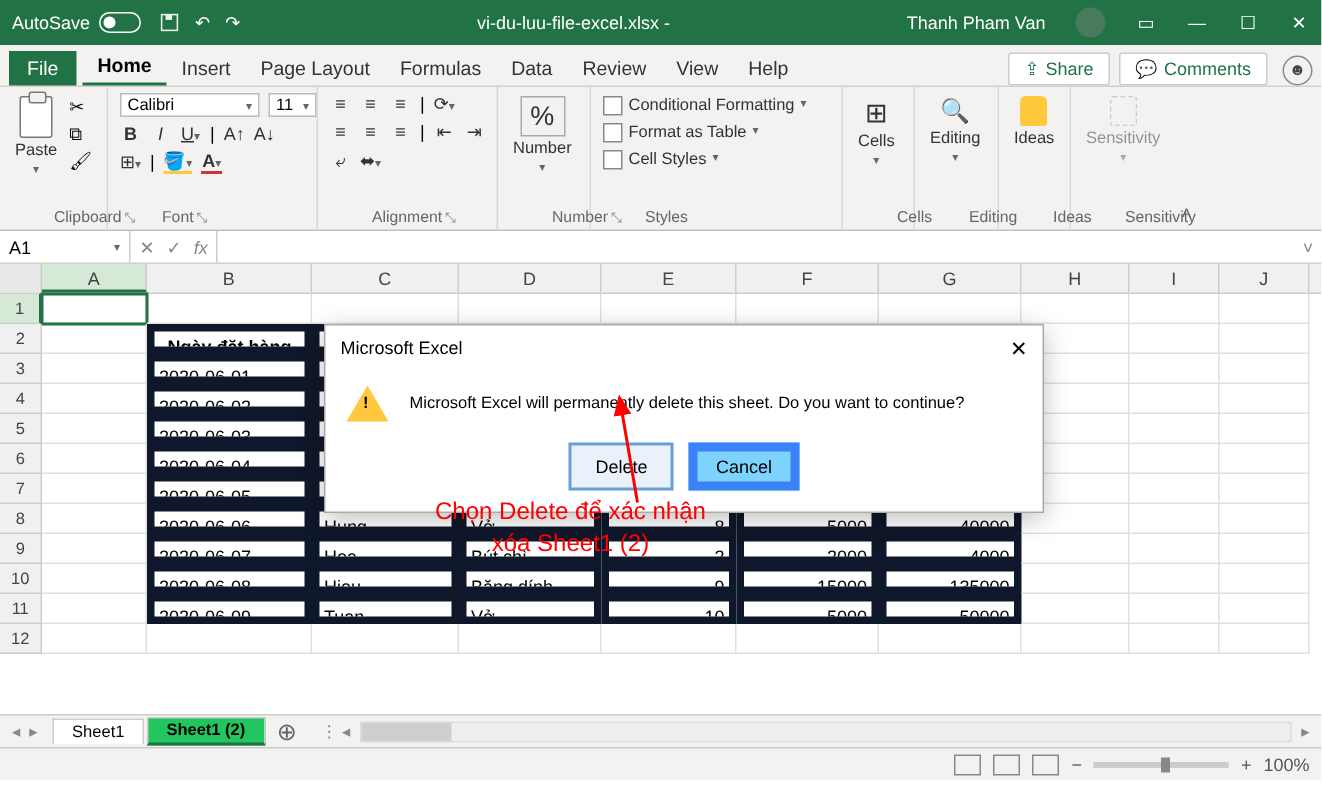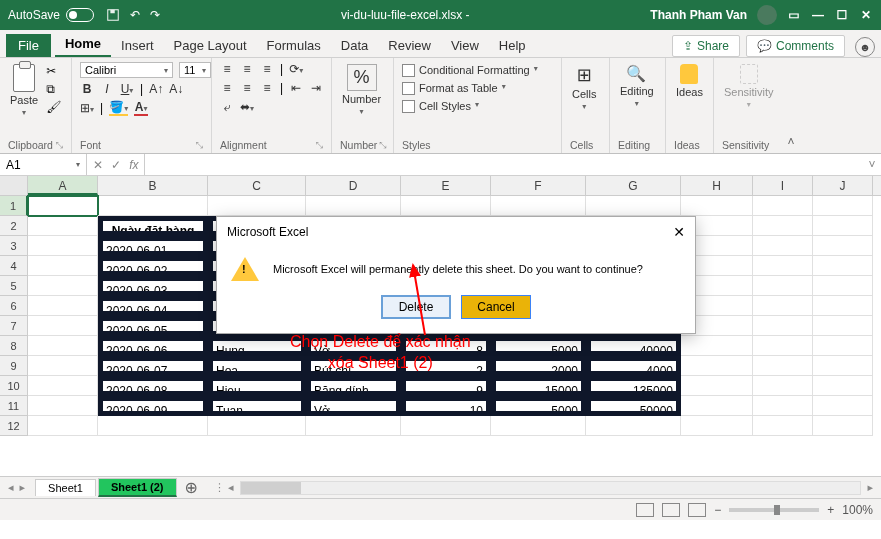--- a/index.html
+++ b/index.html
@@ -6,37 +6,37 @@
 body { width: 881px; height: 539px; overflow: hidden; background: #fff; position: relative; font-size: 12px; }
 
 
 .titlebar { height: 30px; background: #217346; color: #fff; display: flex; align-items: center; padding: 0 8px; }
 .autosave { display: flex; align-items: center; gap: 6px; font-size: 12px; }
 .toggle { width: 28px; height: 14px; border: 1px solid #fff; border-radius: 8px; position: relative; }
 .toggle::after { content: ""; position: absolute; width: 8px; height: 8px; background: #fff; border-radius: 50%; top: 2px; left: 2px; }
 .qat { display: flex; gap: 10px; margin-left: 12px; }
 .qat-icon { width: 14px; height: 14px; opacity: 0.9; }
 .title-center { flex: 1; text-align: center; font-size: 12px; }
-.title-right { display: flex; align-items: center; gap: 10px; font-weight: bold; }
+.title-right { display: flex; align-items: center; gap: 20px; }
 .avatar { width: 20px; height: 20px; border-radius: 50%; background: #4a7a5e; }
 .winbtn { width: 14px; height: 14px; display: flex; align-items: center; justify-content: center; }
 
 
 .tabsrow { height: 28px; background: #f3f2f1; display: flex; align-items: flex-end; border-bottom: 1px solid #d0d0d0; padding: 0 6px; }
 .filetab { background: #217346; color: #fff; padding: 4px 12px; font-size: 13px; margin-right: 4px; }
 .tab { padding: 4px 10px; font-size: 13px; color: #333; cursor: pointer; }
 .tab.active { color: #000000; border-bottom: 2px solid #217346; font-weight: 600; }
 .tab-spacer { flex: 1; }
 .sharebtn, .commentsbtn { border: 1px solid #ccc; padding: 3px 10px; font-size: 12px; margin-left: 6px; border-radius: 2px; display: flex; align-items: center; gap: 4px; background: #fff; color: #217346; }
 .helpbtn { margin-left: 10px; width: 20px; height: 20px; border: 1px solid #888; border-radius: 50%; display: flex; align-items: center; justify-content: center; font-size: 11px; color: #444; }
 
 
 .ribbon { height: 96px; background: #f3f2f1; display: flex; border-bottom: 1px solid #c0c0c0; }
 .group { border-right: 1px solid #d8d8d8; padding: 4px 8px 2px; display: flex; flex-direction: column; }
-.group-label { font-size: 10.5px; color: #666; text-align: center; margin-top: auto; padding-top: 2px; display: flex; align-items: center; justify-content: space-between; gap: 2px; }
+.group-label { font-size: 10.5px; color: #666; text-align: center; margin-top: auto; padding-top: 2px; display: flex; align-items: center; justify-content: flex-start; gap: 2px; margin-left: 28px; }
 .group-body { flex: 1; display: flex; align-items: flex-start; gap: 6px; }
 .bigbtn { display: flex; flex-direction: column; align-items: center; gap: 2px; font-size: 11px; color: #333; padding: 2px; }
 .cliprect { width: 22px; height: 28px; border: 1px solid #777; border-radius: 2px; position: relative; background: #fff; }
 .cliprect::after { content: ""; position: absolute; top: -4px; left: 5px; width: 10px; height: 6px; border: 1px solid #777; border-radius: 2px; background: #f3f2f1; }
 .fontbox, .sizebox { border: 1px solid #bbb; background: #fff; font-size: 11px; padding: 1px 4px; display: flex; align-items: center; justify-content: space-between; }
 .fontbox { width: 93px; } .sizebox { width: 32px; }
 .iconrow { display: flex; gap: 6px; align-items: center; }
 .iconbtn { font-size: 12px; min-width: 14px; text-align: center; color: #333; position: relative; }
 .underline-red { border-bottom: 2px solid #d13438; }
 .underline-yellow { border-bottom: 2px solid #ffc83d; }
@@ -72,21 +72,21 @@
 .cA{width:70px}.cB{width:110px}.cC{width:98px}.cD{width:95px}.cE{width:90px}.cF{width:95px}.cG{width:95px}.cH{width:72px}.cI{width:60px}.cJ{width:60px}
 
 
 .dialog { position: absolute; left: 216px; top: 216px; width: 480px; background: #fff; border: 1px solid #aaa; box-shadow: 0 4px 16px rgba(0,0,0,0.25); }
 .dlg-title { height: 30px; display: flex; align-items: center; justify-content: space-between; padding: 0 10px; font-size: 12px; }
 .dlg-close { font-size: 14px; cursor: pointer; }
 .dlg-body { display: flex; padding: 10px 14px 6px; gap: 14px; font-size: 11px; align-items: center; }
 .warnicon { width: 0; height: 0; border-left: 14px solid transparent; border-right: 14px solid transparent; border-bottom: 24px solid #ffc83d; position: relative; }
 .warnicon::after { content: "!"; position: absolute; top: 6px; left: -3px; font-weight: bold; color: #000; }
 .dlg-btns { display: flex; justify-content: center; gap: 10px; padding: 8px 0 14px; }
-.dlg-btn { min-width: 70px; padding: 3px 12px; font-size: 12px; background: #eab308; border: 1px solid #3b82f6; }
+.dlg-btn { min-width: 70px; padding: 3px 12px; font-size: 12px; background: #7dd3fc; border: 6px solid #3b82f6; }
 .dlg-btn.primary { border: 2px solid #6aa0d8; background: #eaf1fa; }
 
 
 .anno { position: absolute; left: 290px; top: 332px; color: #ff0000; font-size: 16px; text-align: center; pointer-events: none; line-height: 1.3; }
 .arrow { position: absolute; left: 395px; top: 260px; pointer-events: none; }
 
 
 .sheetbar { height: 22px; display: flex; align-items: center; background: #f3f2f1; border-top: 1px solid #ccc; font-size: 11px; }
 .sheetnav { display: flex; gap: 6px; padding: 0 8px; color: #888; }
 .sheettab { padding: 2px 12px; border: 1px solid #ccc; border-bottom: none; background: #fff; margin-left: 2px; }

